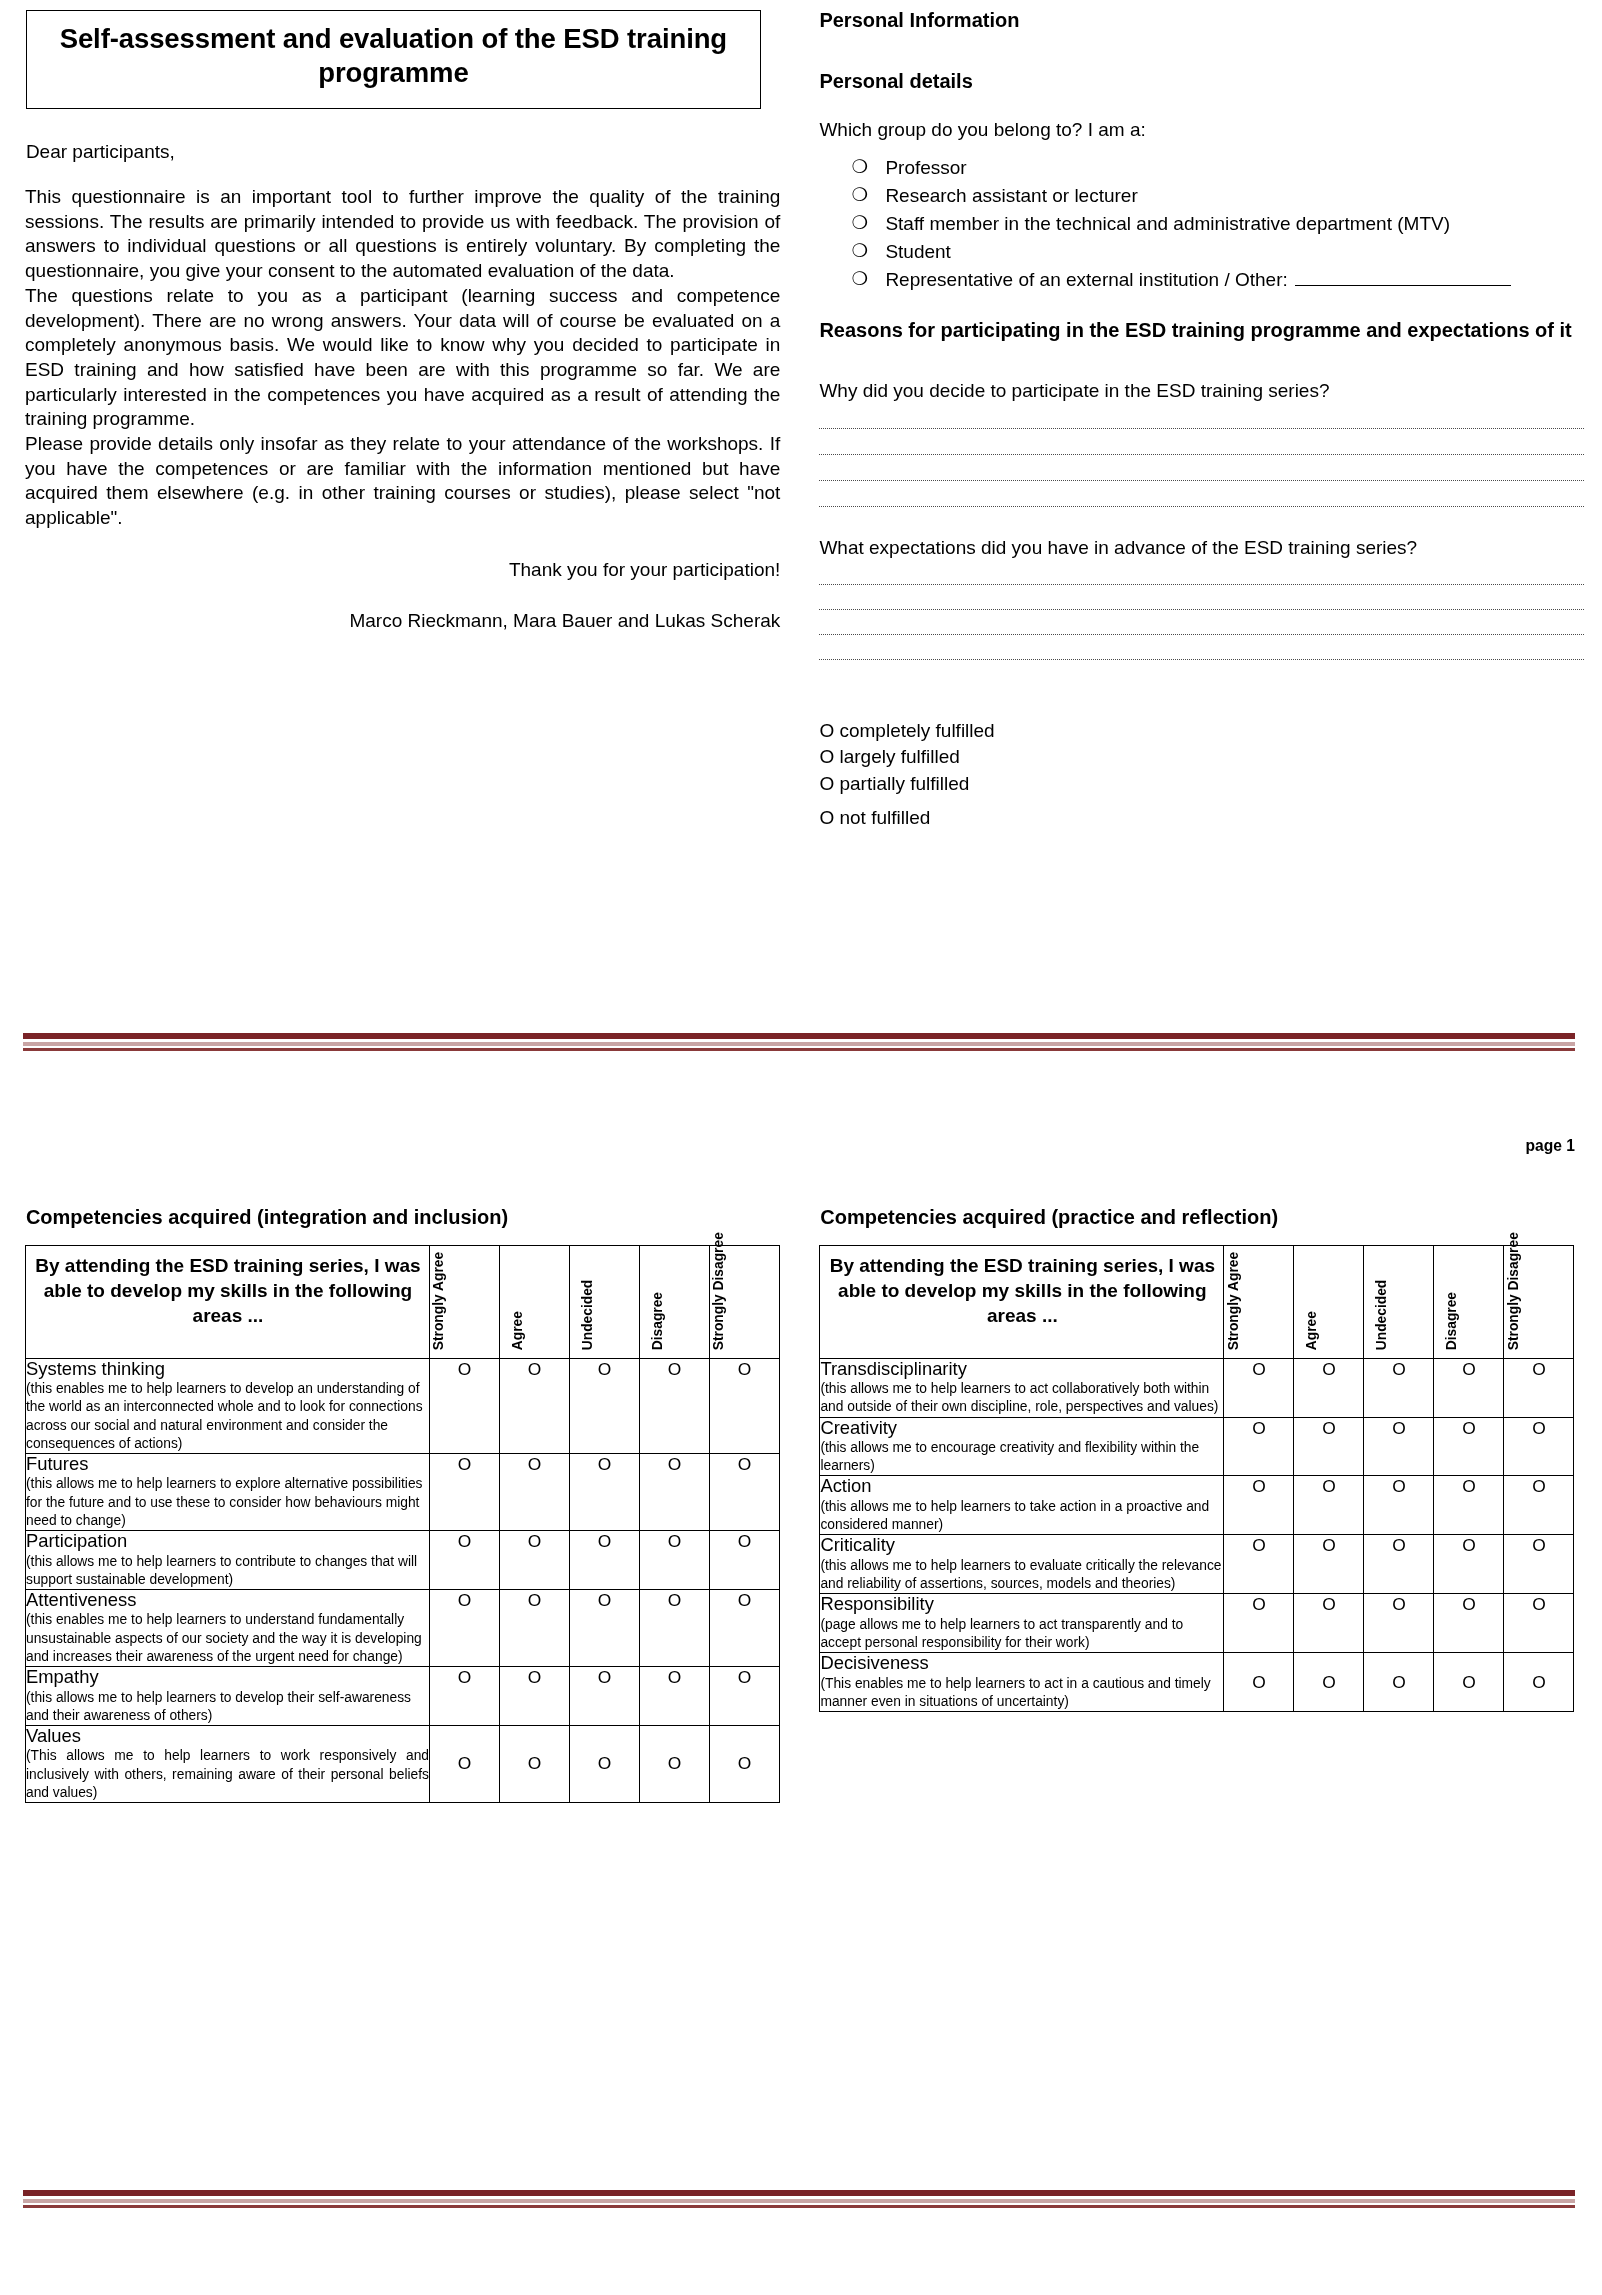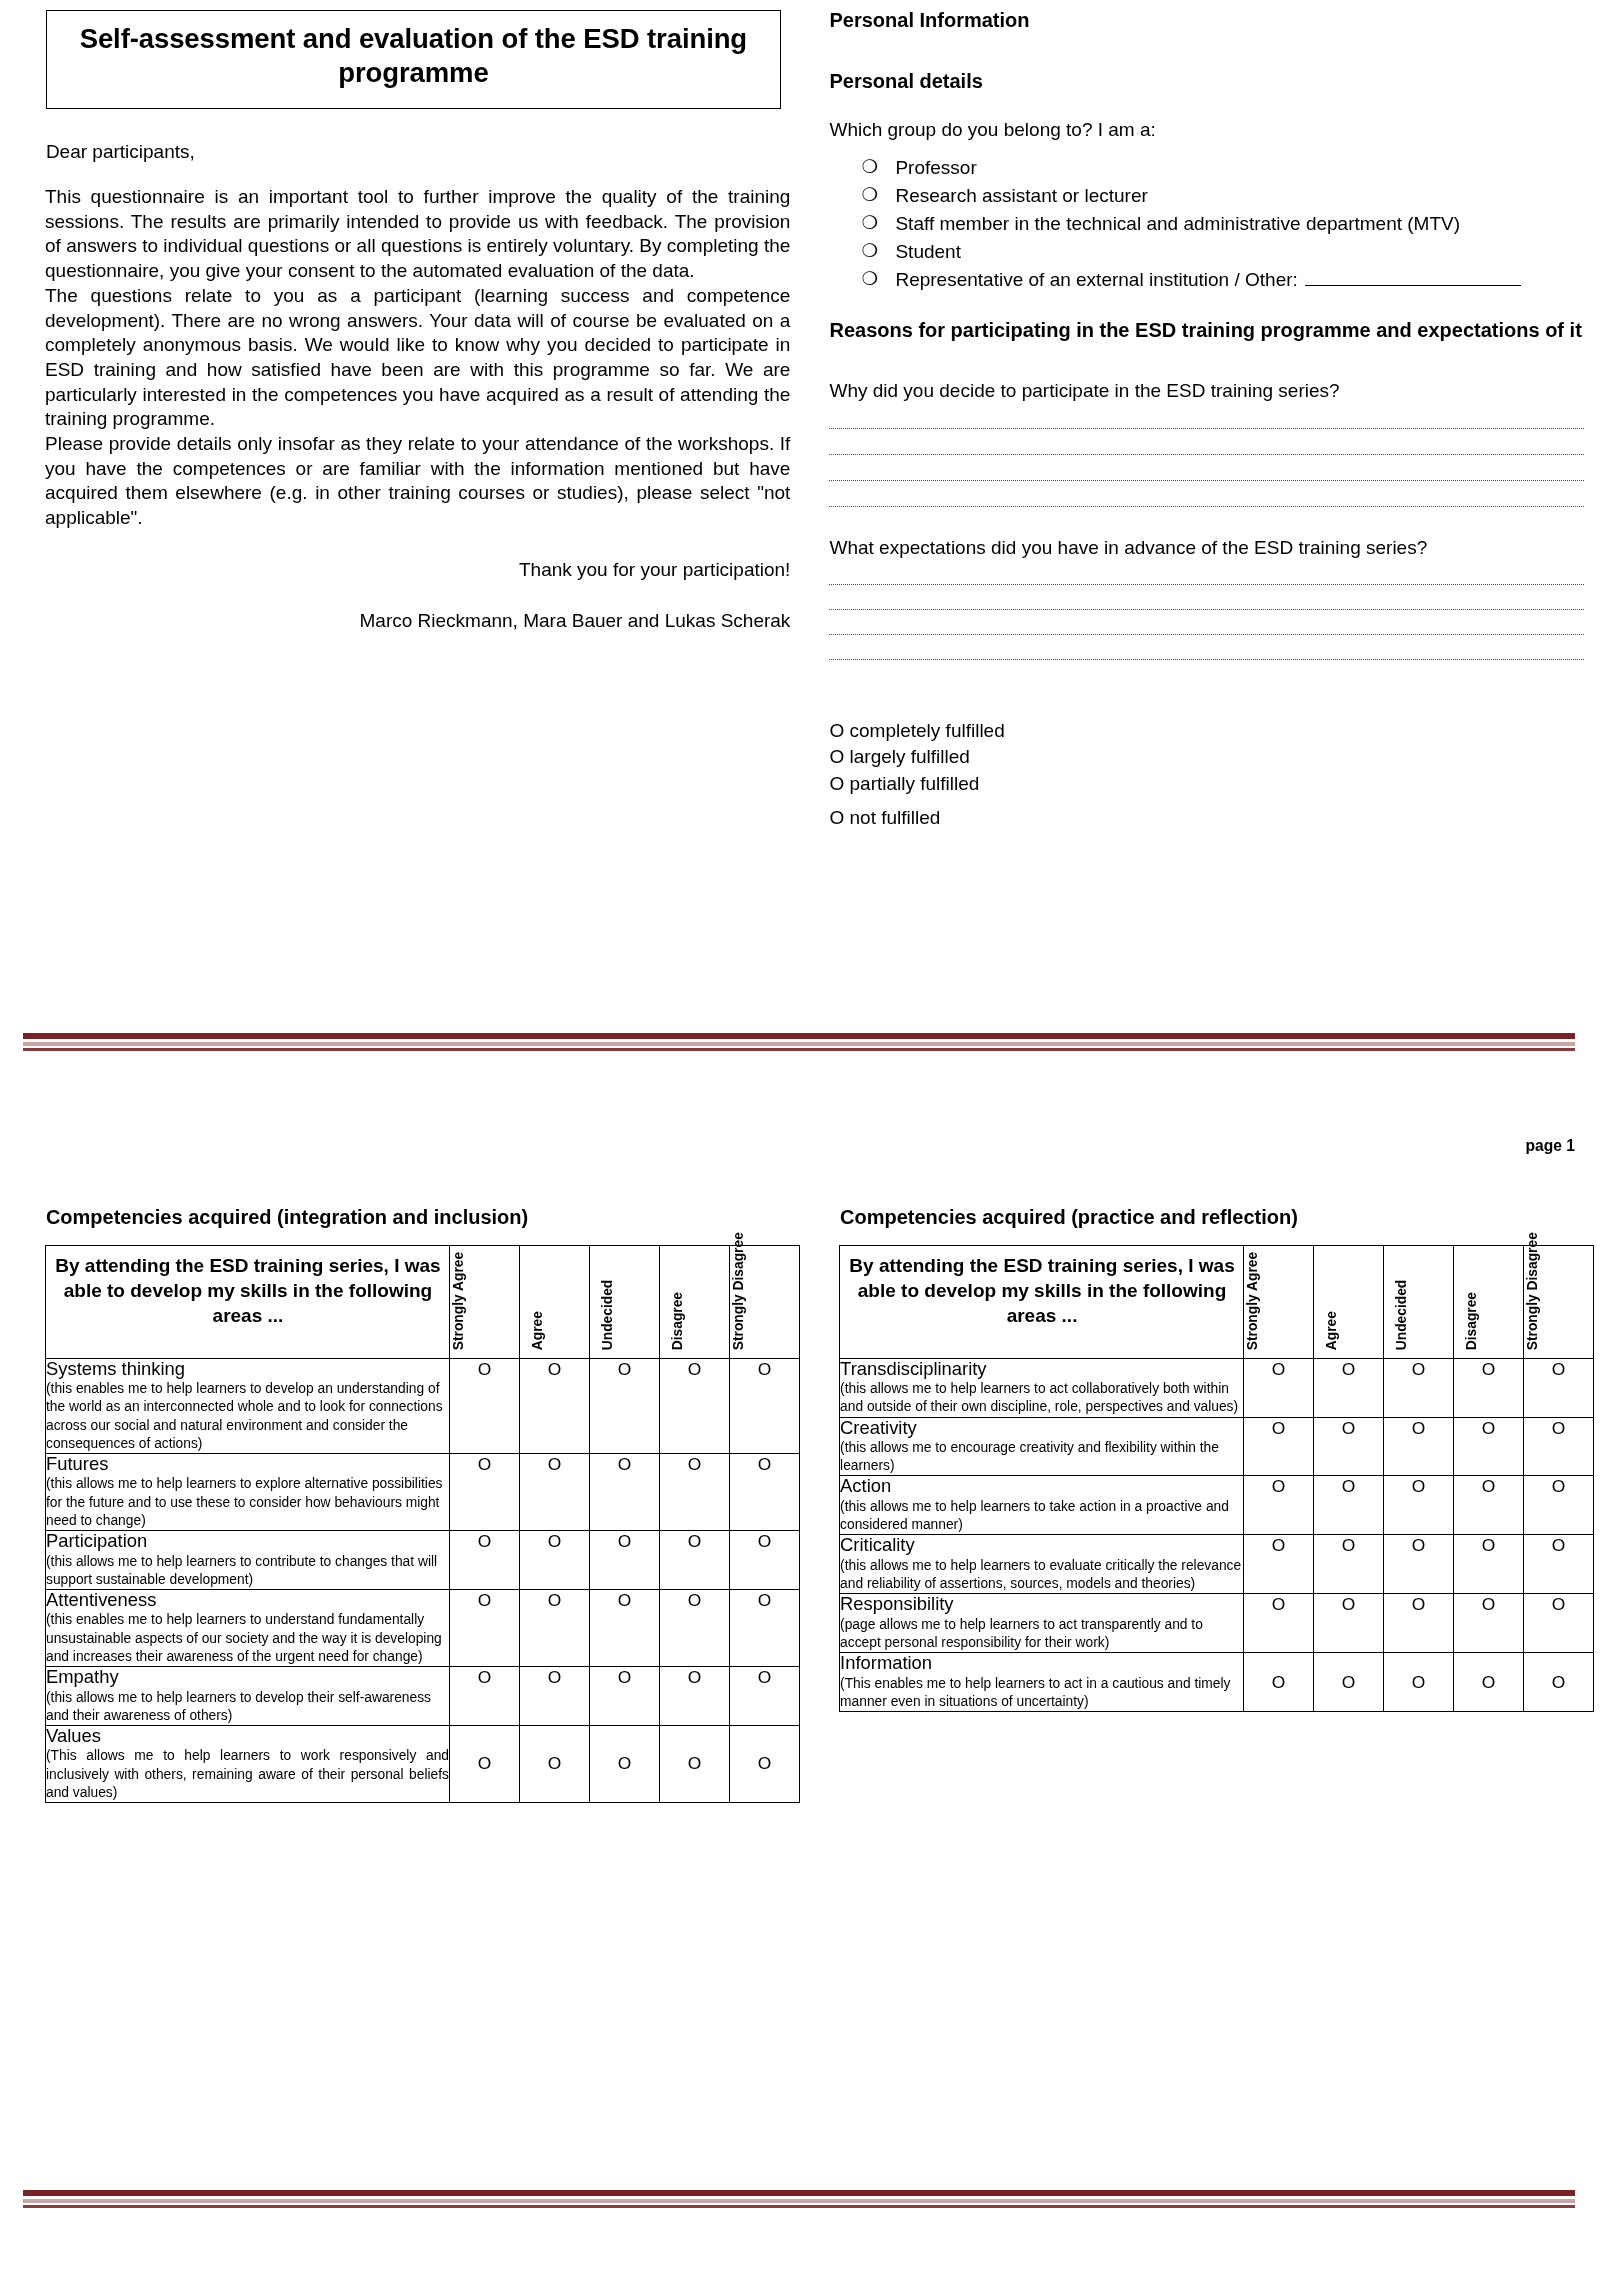--- a/index.html
+++ b/index.html
@@ -23,21 +23,21 @@
     box-sizing: border-box;
   }
   .page-1 { height: 1129px; }
   .page-2 { height: 1197px; }
 
   .cols {
     display: flex;
     flex-direction: row;
     align-items: flex-start;
   }
-  .col-left  { width: 801px; box-sizing: border-box; padding: 0 20.7px 0 25px; margin-left: 20px; }
+  .col-left  { width: 801px; box-sizing: border-box; padding: 0 20.7px 0 25px; }
   .col-right { width: 801px; box-sizing: border-box; padding: 0 18.4px 0 18.4px; }
 
   
   .title-box {
     border: 1.4px solid #000000;
     box-sizing: border-box;
     width: 735px;
     margin: 10px 0 0 0.9px;
     padding: 11px 15.6px 19px 15.6px;
   }
@@ -548,21 +548,21 @@
               <div class="item-desc">(page allows me to help learners to act transparently and to accept personal responsibility for their work)</div>
             </td>
             <td class="mark">O</td>
             <td class="mark">O</td>
             <td class="mark">O</td>
             <td class="mark">O</td>
             <td class="mark">O</td>
           </tr>
           <tr>
             <td class="cell-item">
-              <div class="item-name">Information</div>
+              <div class="item-name">Decisiveness</div>
               <div class="item-desc">(This enables me to help learners to act in a cautious and timely manner even in situations of uncertainty)</div>
             </td>
             <td class="mark vcenter">O</td>
             <td class="mark vcenter">O</td>
             <td class="mark vcenter">O</td>
             <td class="mark vcenter">O</td>
             <td class="mark vcenter">O</td>
           </tr>
         </tbody>
       </table>

